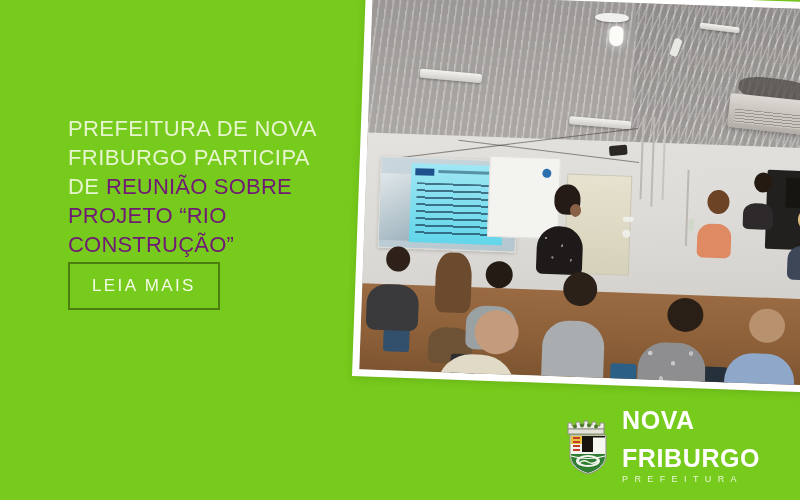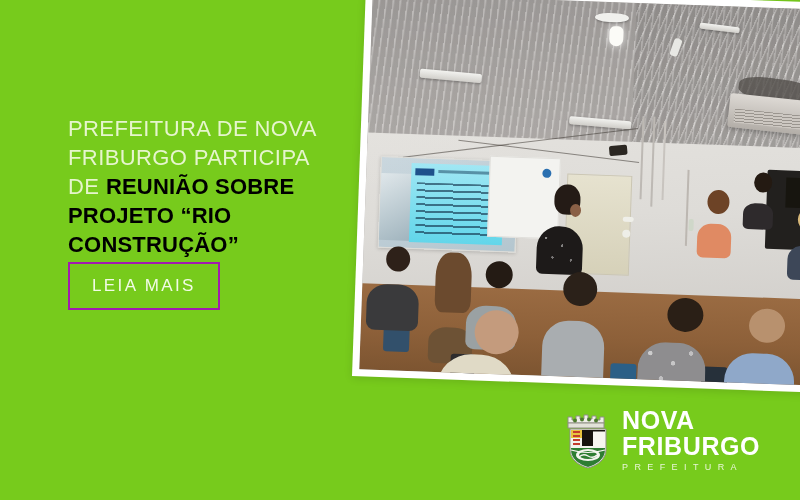--- a/index.html
+++ b/index.html
@@ -168,37 +168,37 @@
   .glare{position:absolute;left:0;top:0;width:100%;height:100%;
     background:linear-gradient(160deg, rgba(255,255,255,.10) 0%, rgba(255,255,255,0) 42%);
     pointer-events:none;}
 
   
   .headline{
     position:absolute;left:68px;top:114px;width:268px;
     font-size:22px;line-height:29px;letter-spacing:.4px;
     text-transform:uppercase;color:#e6f5cd;font-weight:400;
   }
-  .headline b{color:#000000;font-weight:700;letter-spacing:.2px;}
+  .headline b{color:#701a75;font-weight:400;letter-spacing:.2px;}
 
   .cta{
     position:absolute;left:68px;top:262px;
     min-width:142px;padding:12px 22px;
-    border:2px solid #a21caf;color:#f2fbe6;
+    border:2px solid #4d7c0f;color:#f2fbe6;
     font-size:17px;letter-spacing:2.4px;text-transform:uppercase;
     text-align:center;box-sizing:border-box;background:transparent;
     cursor:pointer;user-select:none;
   }
 
   
   .logo{position:absolute;left:560px;top:408px;display:flex;align-items:center;gap:6px;}
   .crest{position:relative;width:56px;height:60px;}
   .logo-text{display:flex;flex-direction:column;line-height:1;}
   .logo-l1{color:#fff;font-weight:700;font-size:25px;letter-spacing:.6px;}
-  .logo-l2{color:#fff;font-weight:700;font-size:25px;letter-spacing:.6px;margin-top:1px;}
+  .logo-l2{color:#fff;font-weight:700;font-size:25px;letter-spacing:.6px;margin-top:13px;}
   .logo-l3{color:#e9f6d8;font-size:9px;letter-spacing:6.4px;margin-top:4px;font-weight:400;}
 </style>
 </head>
 <body>
 
 <div id="stage">
 
   <div class="photo-card">
     <div class="photo-inner">
 

